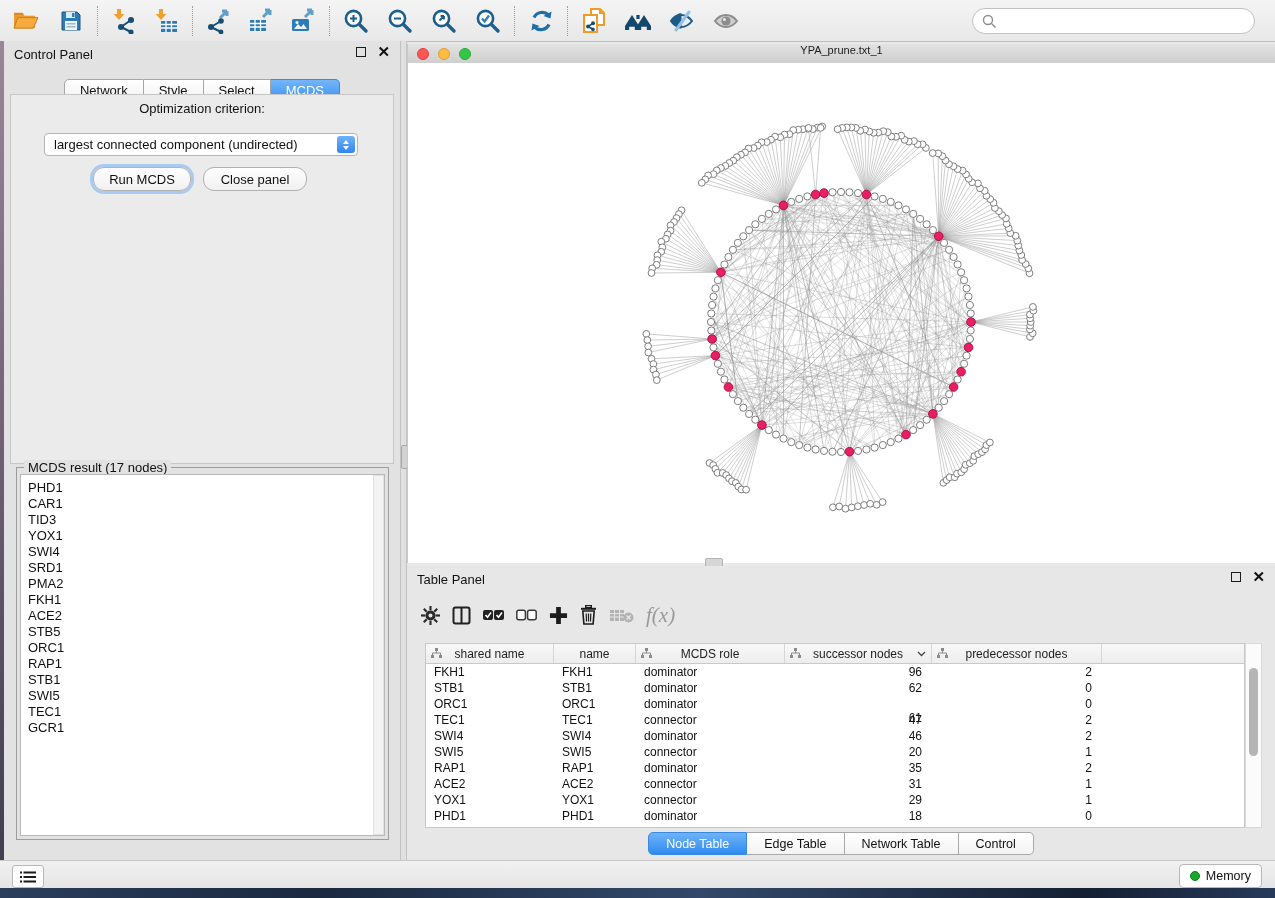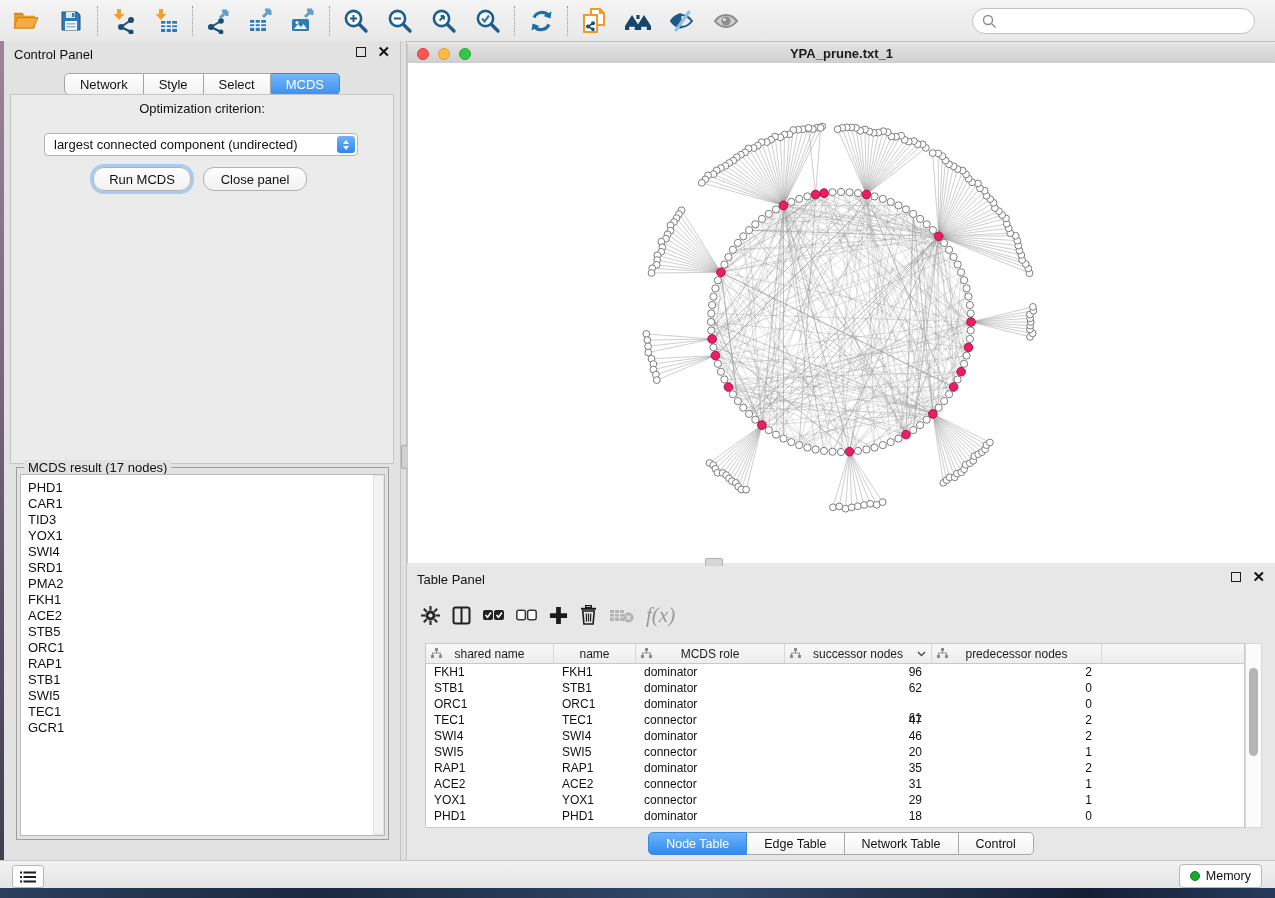--- a/index.html
+++ b/index.html
@@ -22,21 +22,21 @@
              background:linear-gradient(#9b8697,#7c6a7e 35%,#595065 70%,#3f3c4e);}
   .wall-bottom{position:absolute;left:0;top:888px;width:1275px;height:10px;
                background:linear-gradient(90deg,#2b3e5c,#1a2940 25%,#33486a 55%,#141f33 85%,#27395a);}
 
   
   .control-region{position:absolute;left:4px;top:41px;width:396px;height:819px;background:#e2e2e2;}
   .panel-title{height:26px;display:flex;align-items:center;font-size:13px;padding:0 10px;position:relative;}
   .pt-icons{position:absolute;right:10px;top:6px;display:flex;gap:11px;align-items:center;}
   .float-box{width:8px;height:8px;border:1.5px solid #1b1b1b;background:transparent;}
   .close-x{font-size:15px;font-weight:bold;color:#101010;line-height:10px;}
-  .ctabs{position:absolute;left:0;top:32px;width:396px;display:flex;justify-content:center;}
+  .ctabs{position:absolute;left:0;top:38px;width:396px;display:flex;justify-content:center;}
   .ctab{height:20px;padding:0 15px;background:linear-gradient(#ffffff,#f2f2f2);border:1px solid #a6a6a6;
         border-left:none;font-size:13px;display:flex;align-items:center;cursor:default;}
   .ctab:first-child{border-left:1px solid #a6a6a6;border-radius:5px 0 0 5px;}
   .ctab:last-child{border-radius:0 5px 5px 0;}
   .ctab.active{background:linear-gradient(#74b6f9,#3c92f2);border-color:#3a88e0;color:#fff;}
   .cp-inner{position:absolute;left:6px;top:53px;width:382px;height:368px;background:#ebebeb;
             border:1px solid #c6c6c6;}
   .opt-label{position:absolute;left:0;top:60px;width:396px;text-align:center;font-size:13px;}
   .select{position:absolute;left:40px;top:92px;width:314px;height:23px;background:#fff;
           border:1px solid #b4b4b4;border-radius:4px;display:flex;align-items:center;
@@ -63,21 +63,21 @@
   .vsplit{position:absolute;left:400px;top:41px;width:7px;height:819px;background:#e0e0e0;
           border-left:1px solid #c2c2c2;border-right:1px solid #c2c2c2;box-sizing:border-box;}
   .vsplit-handle{position:absolute;left:0px;top:404px;width:5px;height:22px;background:#d2d2d2;
                  border:1px solid #a8a8a8;border-radius:2px;}
   .hsplit-handle{position:absolute;left:705px;top:558px;width:16px;height:7px;background:#d6d6d6;
                  border:1px solid #b2b2b2;border-radius:2px;}
 
   
   .net-win{position:absolute;left:407px;top:44px;width:868px;height:519px;border-left:1px solid #c9c9c9;box-sizing:border-box;}
   .net-title{height:19px;background:linear-gradient(#e2e2e2,#cfcfcf);border-bottom:1px solid #ababab;
-             position:relative;display:flex;align-items:center;justify-content:center;font-size:13px;color:#1c1c1c;font-weight:bold;}
+             position:relative;display:flex;justify-content:center;font-size:11px;color:#1c1c1c;}
   .lights{position:absolute;left:9px;top:4px;display:flex;gap:9px;}
   .light{width:12px;height:12px;border-radius:50%;box-sizing:border-box;}
   .light.red{background:#fc5753;border:1px solid #df3e38;}
   .light.yellow{background:#fdbc40;border:1px solid #de9f34;}
   .light.green{background:#33c748;border:1px solid #27aa35;}
   .net-canvas{position:absolute;left:0;top:19px;width:868px;height:500px;background:#fff;}
 
   
   .table-panel{position:absolute;left:407px;top:566px;width:868px;height:294px;background:#e7e7e7;}
   .tp-toolbar{position:absolute;left:14px;top:30px;height:38px;display:flex;align-items:center;}

